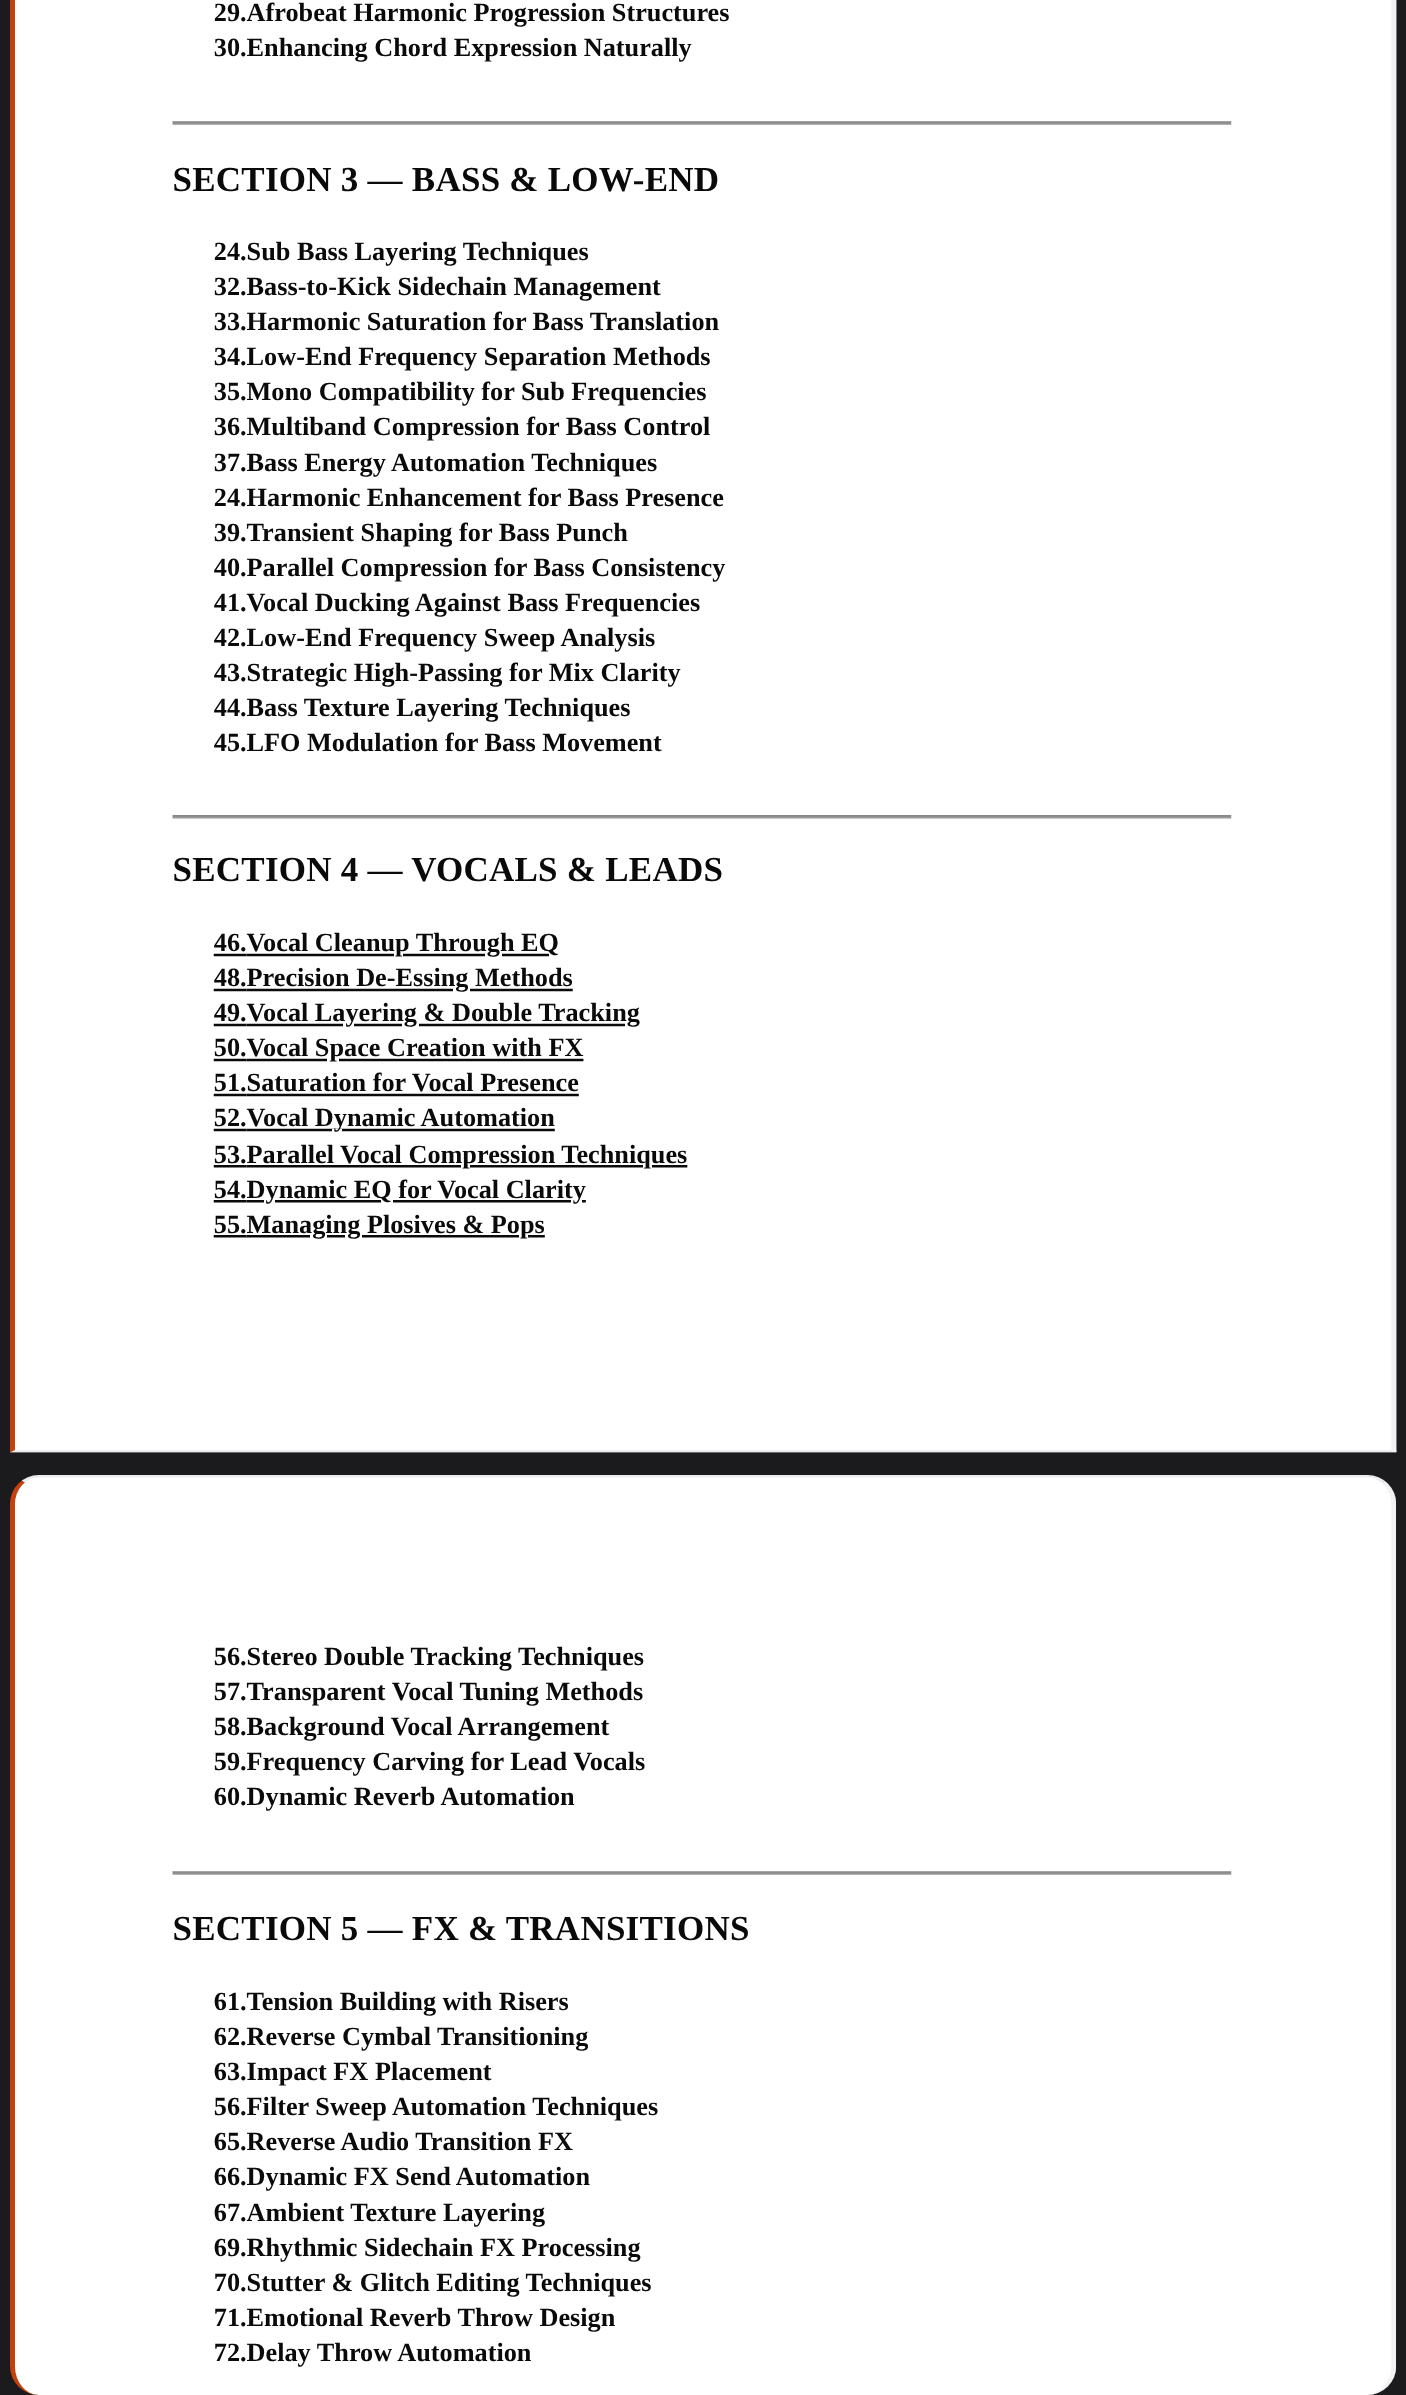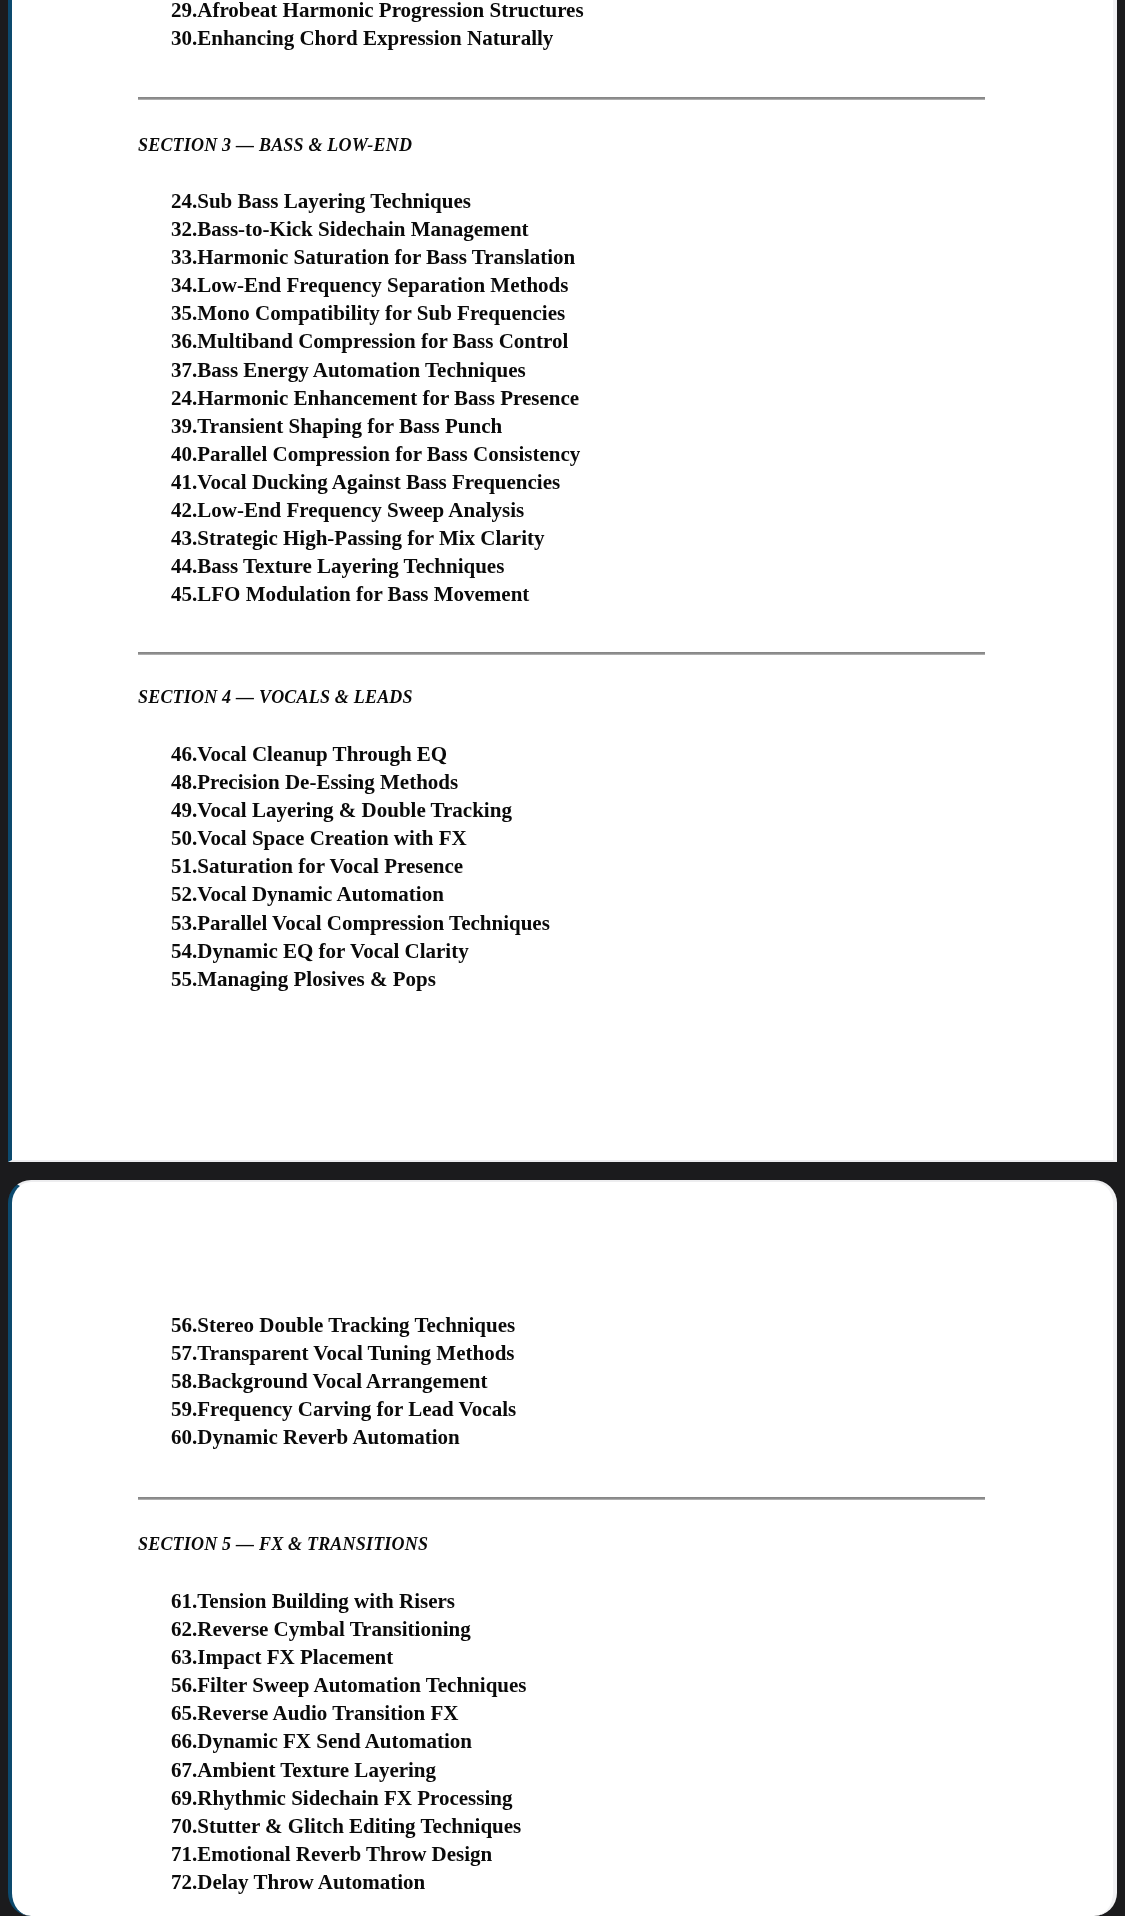--- a/index.html
+++ b/index.html
@@ -15,21 +15,21 @@
     background: #1b1b1d;
     font-family: "Liberation Serif", "DejaVu Serif", serif;
     font-weight: 700;
     color: #0a0a0a;
   }
   .page {
     position: absolute;
     left: 8px;
     width: 1109px;
     background: #ffffff;
-    border-left: 4px solid #0c4a6e;
+    border-left: 4px solid #c2410c;
     border-right: 4px solid #f2f2f4;
     box-sizing: border-box;
     overflow: hidden;
   }
   .page-1 {
     top: 0;
     height: 1162px;
     border-bottom: 2px solid #ededef;
   }
   .page-2 {
@@ -50,26 +50,25 @@
     position: absolute;
     left: 126px;
     width: 847px;
     height: 3px;
     background: linear-gradient(180deg, #838383 0%, #8f8f8f 55%, #bfbfbf 100%);
   }
   .section-heading {
     position: absolute;
     left: 126px;
     margin: 0;
-    font-size: 18px;
+    font-size: 28px;
     line-height: 30px;
     font-weight: 700;
     white-space: nowrap;
     letter-spacing: 0.2px;
-    font-style: italic;
   }
   .toc-items {
     position: absolute;
     left: 159px;
   }
   .toc-item {
     font-size: 21px;
     line-height: 28.1px;
     white-space: nowrap;
   }
@@ -122,21 +121,21 @@
 
   <div class="toc-item"><span class="toc-num">44.</span><span class="toc-title">Bass Texture Layering Techniques</span></div>
 
   <div class="toc-item"><span class="toc-num">45.</span><span class="toc-title">LFO Modulation for Bass Movement</span></div>
 </div>
 
     <div class="divider" style="top:652px;"></div>
 
     <h2 class="section-heading" style="top:682px;">SECTION 4 — VOCALS &amp; LEADS</h2>
 
-    <div class="toc-items" style="top:740px;">
+    <div class="toc-items" style="top:740px;text-decoration:underline;">
   <div class="toc-item"><span class="toc-num">46.</span><span class="toc-title">Vocal Cleanup Through EQ</span></div>
 
 
   <div class="toc-item"><span class="toc-num">48.</span><span class="toc-title">Precision De-Essing Methods</span></div>
 
   <div class="toc-item"><span class="toc-num">49.</span><span class="toc-title">Vocal Layering &amp; Double Tracking</span></div>
 
   <div class="toc-item"><span class="toc-num">50.</span><span class="toc-title">Vocal Space Creation with FX</span></div>
 
   <div class="toc-item"><span class="toc-num">51.</span><span class="toc-title">Saturation for Vocal Presence</span></div>

